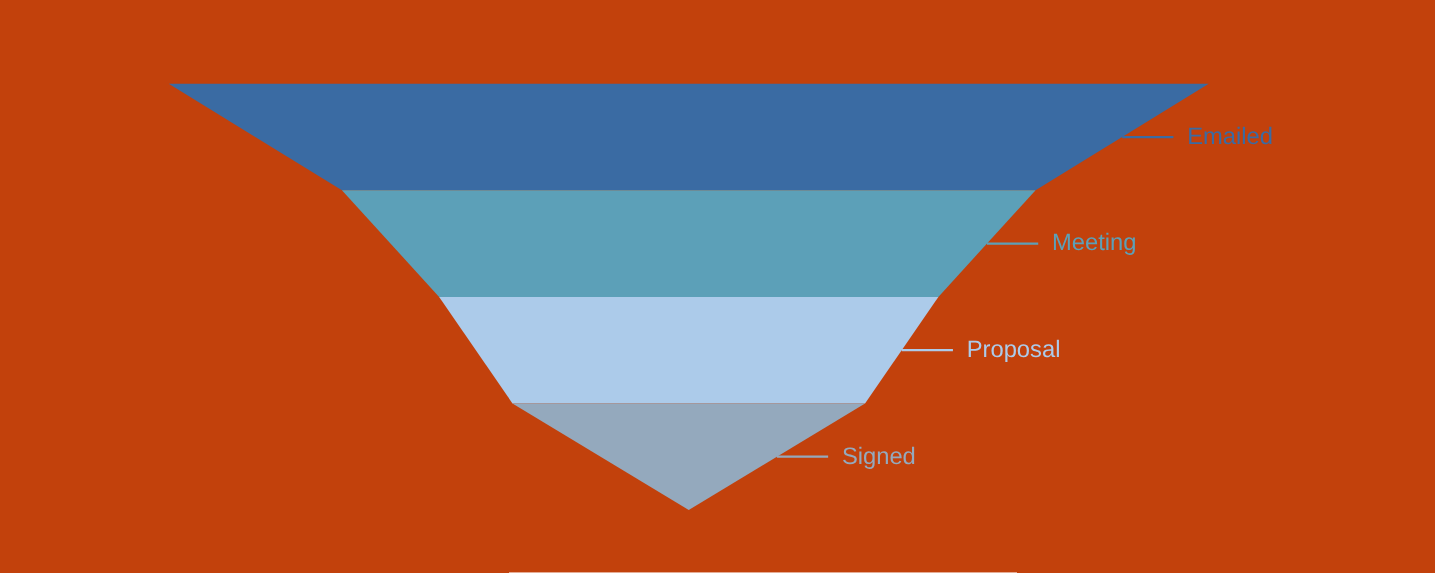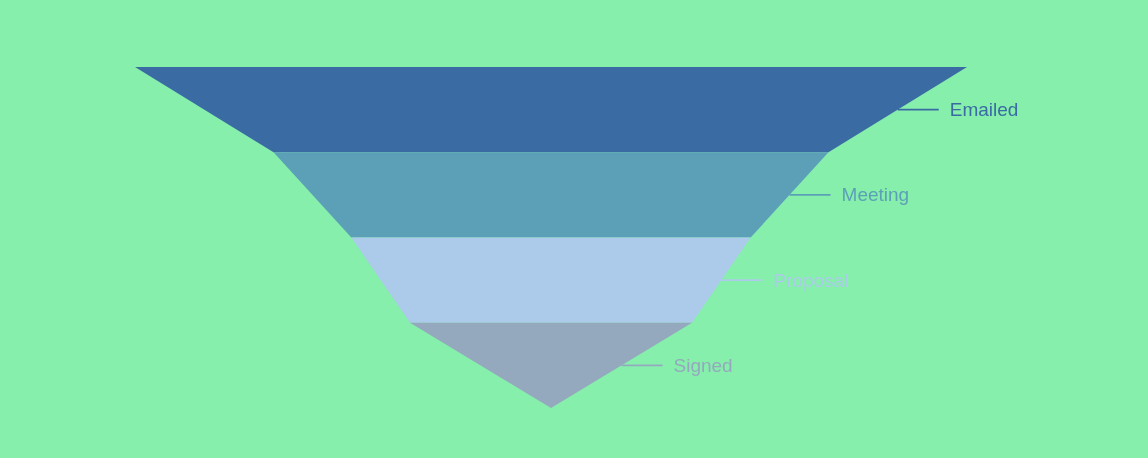--- a/index.html
+++ b/index.html
@@ -5,21 +5,21 @@
   html, body {
     margin: 0;
     padding: 0;
     background: #ffffff;
     font-family: "Liberation Sans", sans-serif;
   }
   .chart-frame {
     position: relative;
     width: 1148px;
     height: 458px;
-    background: #86efac;
+    background: #c2410c;
     overflow: hidden;
   }
   svg {
     display: block;
   }
   svg text {
     font-family: "Liberation Sans", sans-serif;
   }
 </style>
 </head>

